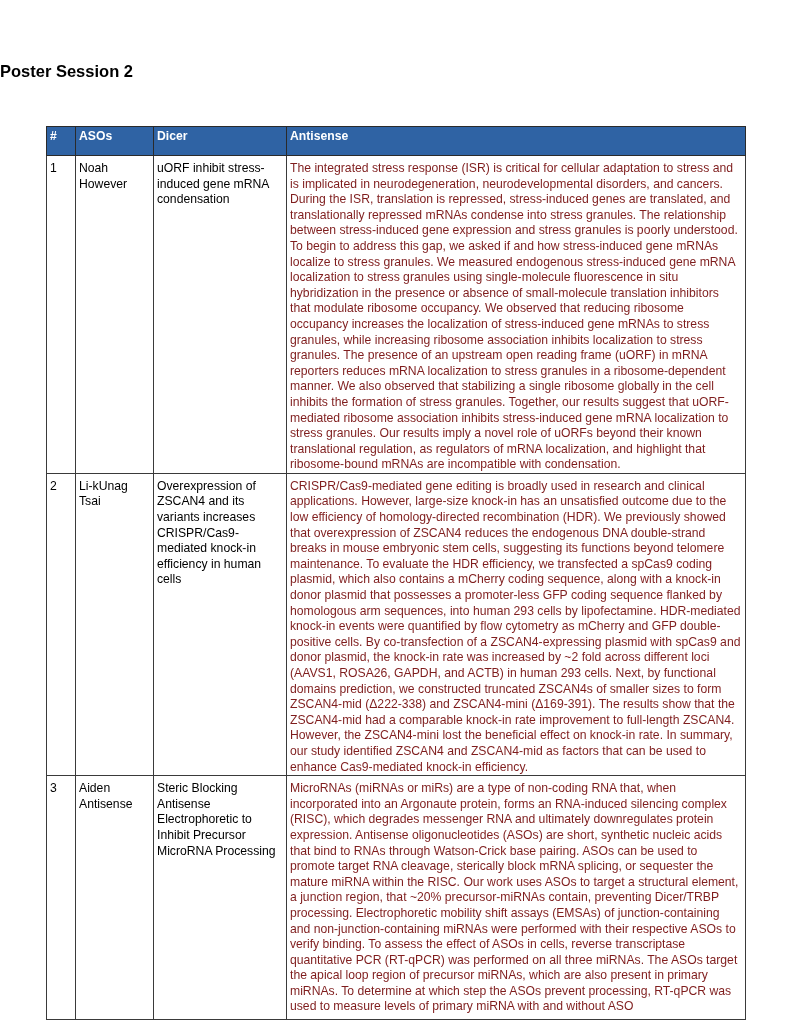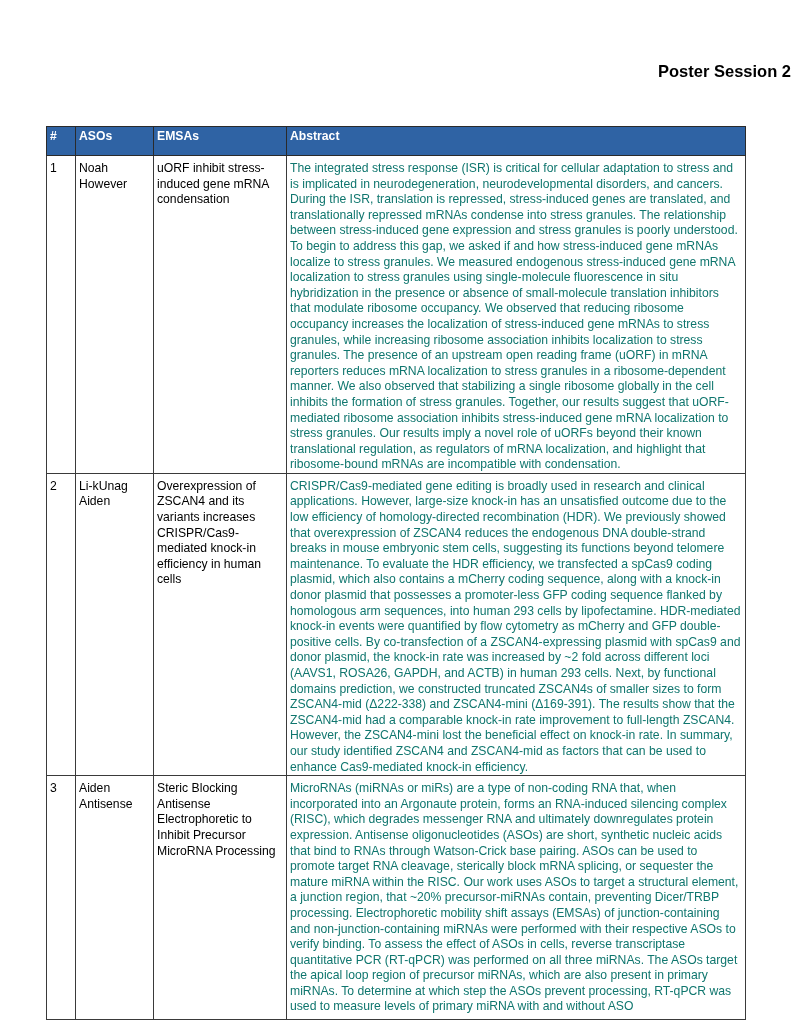--- a/index.html
+++ b/index.html
@@ -1,76 +1,76 @@
 <!DOCTYPE html>
 <html><head>
 <meta charset="utf-8">
 <style>
   html, body { margin: 0; padding: 0; background: #ffffff; }
   body {
     width: 791px; height: 1024px; position: relative; overflow: hidden;
     font-family: "Liberation Sans", sans-serif; color: #000;
   }
   .page-title {
-    position: absolute; left: 0; top: 62px; width: 791px; text-align: right;
+    position: absolute; left: 0; top: 62px; width: 791px; text-align: left;
     font-size: 16.5px; font-weight: bold;
   }
   table.sessions {
     position: absolute; left: 46px; top: 126px; width: 699px;
     border-collapse: collapse; table-layout: fixed;
     font-size: 12.2px; line-height: 15.6px;
   }
   table.sessions th, table.sessions td {
     border: 1px solid #3a3a3a; vertical-align: top; text-align: left;
     padding: 2px 3px 0 3px;
   }
   table.sessions th {
     background: #2f63a4; color: #ffffff; font-weight: bold; height: 26px;
     border-color: #2a2a2a;
   }
   table.sessions td { padding-top: 5px; }
   col.c-num { width: 29px; }
   col.c-name { width: 78px; }
   col.c-title { width: 133px; }
   col.c-abs { width: 459px; }
-  td.abstract { color: #0f766e; padding-bottom: 14px; }
+  td.abstract { color: #7f1d1d; padding-bottom: 14px; }
   tr.r1 td { height: 290px; }
   tr.r2 td { height: 277px; }
   tr.r3 td { height: 200px; padding-bottom: 4px; }
 </style>
 </head>
 <body>
 
 <div class="page-title">Poster Session 2</div>
 
 <table class="sessions">
   <colgroup>
     <col class="c-num">
       <col class="c-name">
       <col class="c-title">
       <col class="c-abs">
   </colgroup>
   <thead>
     <tr>
       <th>#</th>
       <th>ASOs</th>
-      <th>EMSAs</th>
-      <th>Abstract</th>
+      <th>Dicer</th>
+      <th>Antisense</th>
     </tr>
   </thead>
   <tbody>
     <tr class="r1">
       <td>1</td>
       <td>Noah However</td>
       <td>uORF inhibit stress-induced gene mRNA condensation</td>
       <td class="abstract">The integrated stress response (ISR) is critical for cellular adaptation to stress and is implicated in neurodegeneration, neurodevelopmental disorders, and cancers. During the ISR, translation is repressed, stress-induced genes are translated, and translationally repressed mRNAs condense into stress granules. The relationship between stress-induced gene expression and stress granules is poorly understood. To begin to address this gap, we asked if and how stress-induced gene mRNAs localize to stress granules. We measured endogenous stress-induced gene mRNA localization to stress granules using single-molecule fluorescence in situ hybridization in the presence or absence of small-molecule translation inhibitors that modulate ribosome occupancy. We observed that reducing ribosome occupancy increases the localization of stress-induced gene mRNAs to stress granules, while increasing ribosome association inhibits localization to stress granules. The presence of an upstream open reading frame (uORF) in mRNA reporters reduces mRNA localization to stress granules in a ribosome-dependent manner. We also observed that stabilizing a single ribosome globally in the cell inhibits the formation of stress granules. Together, our results suggest that uORF-mediated ribosome association inhibits stress-induced gene mRNA localization to stress granules. Our results imply a novel role of uORFs beyond their known translational regulation, as regulators of mRNA localization, and highlight that ribosome-bound mRNAs are incompatible with condensation.</td>
     </tr>
     <tr class="r2">
       <td>2</td>
-      <td>Li-kUnag Aiden</td>
+      <td>Li-kUnag Tsai</td>
       <td>Overexpression of ZSCAN4 and its variants increases CRISPR/Cas9-mediated knock-in efficiency in human cells</td>
       <td class="abstract">CRISPR/Cas9-mediated gene editing is broadly used in research and clinical applications. However, large-size knock-in has an unsatisfied outcome due to the low efficiency of homology-directed recombination (HDR). We previously showed that overexpression of ZSCAN4 reduces the endogenous DNA double-strand breaks in mouse embryonic stem cells, suggesting its functions beyond telomere maintenance. To evaluate the HDR efficiency, we transfected a spCas9 coding plasmid, which also contains a mCherry coding sequence, along with a knock-in donor plasmid that possesses a promoter-less GFP coding sequence flanked by homologous arm sequences, into human 293 cells by lipofectamine. HDR-mediated knock-in events were quantified by flow cytometry as mCherry and GFP double-positive cells. By co-transfection of a ZSCAN4-expressing plasmid with spCas9 and donor plasmid, the knock-in rate was increased by ~2 fold across different loci (AAVS1, ROSA26, GAPDH, and ACTB) in human 293 cells. Next, by functional domains prediction, we constructed truncated ZSCAN4s of smaller sizes to form ZSCAN4-mid (Δ222-338) and ZSCAN4-mini (Δ169-391). The results show that the ZSCAN4-mid had a comparable knock-in rate improvement to full-length ZSCAN4. However, the ZSCAN4-mini lost the beneficial effect on knock-in rate. In summary, our study identified ZSCAN4 and ZSCAN4-mid as factors that can be used to enhance Cas9-mediated knock-in efficiency.</td>
     </tr>
     <tr class="r3">
       <td>3</td>
       <td>Aiden Antisense</td>
       <td>Steric Blocking Antisense Electrophoretic to Inhibit Precursor MicroRNA Processing</td>
       <td class="abstract">MicroRNAs (miRNAs or miRs) are a type of non-coding RNA that, when incorporated into an Argonaute protein, forms an RNA-induced silencing complex (RISC), which degrades messenger RNA and ultimately downregulates protein expression. Antisense oligonucleotides (ASOs) are short, synthetic nucleic acids that bind to RNAs through Watson-Crick base pairing. ASOs can be used to promote target RNA cleavage, sterically block mRNA splicing, or sequester the mature miRNA within the RISC. Our work uses ASOs to target a structural element, a junction region, that ~20% precursor-miRNAs contain, preventing Dicer/TRBP processing. Electrophoretic mobility shift assays (EMSAs) of junction-containing and non-junction-containing miRNAs were performed with their respective ASOs to verify binding. To assess the effect of ASOs in cells, reverse transcriptase quantitative PCR (RT-qPCR) was performed on all three miRNAs. The ASOs target the apical loop region of precursor miRNAs, which are also present in primary miRNAs. To determine at which step the ASOs prevent processing, RT-qPCR was used to measure levels of primary miRNA with and without ASO</td>
     </tr>
   </tbody>

